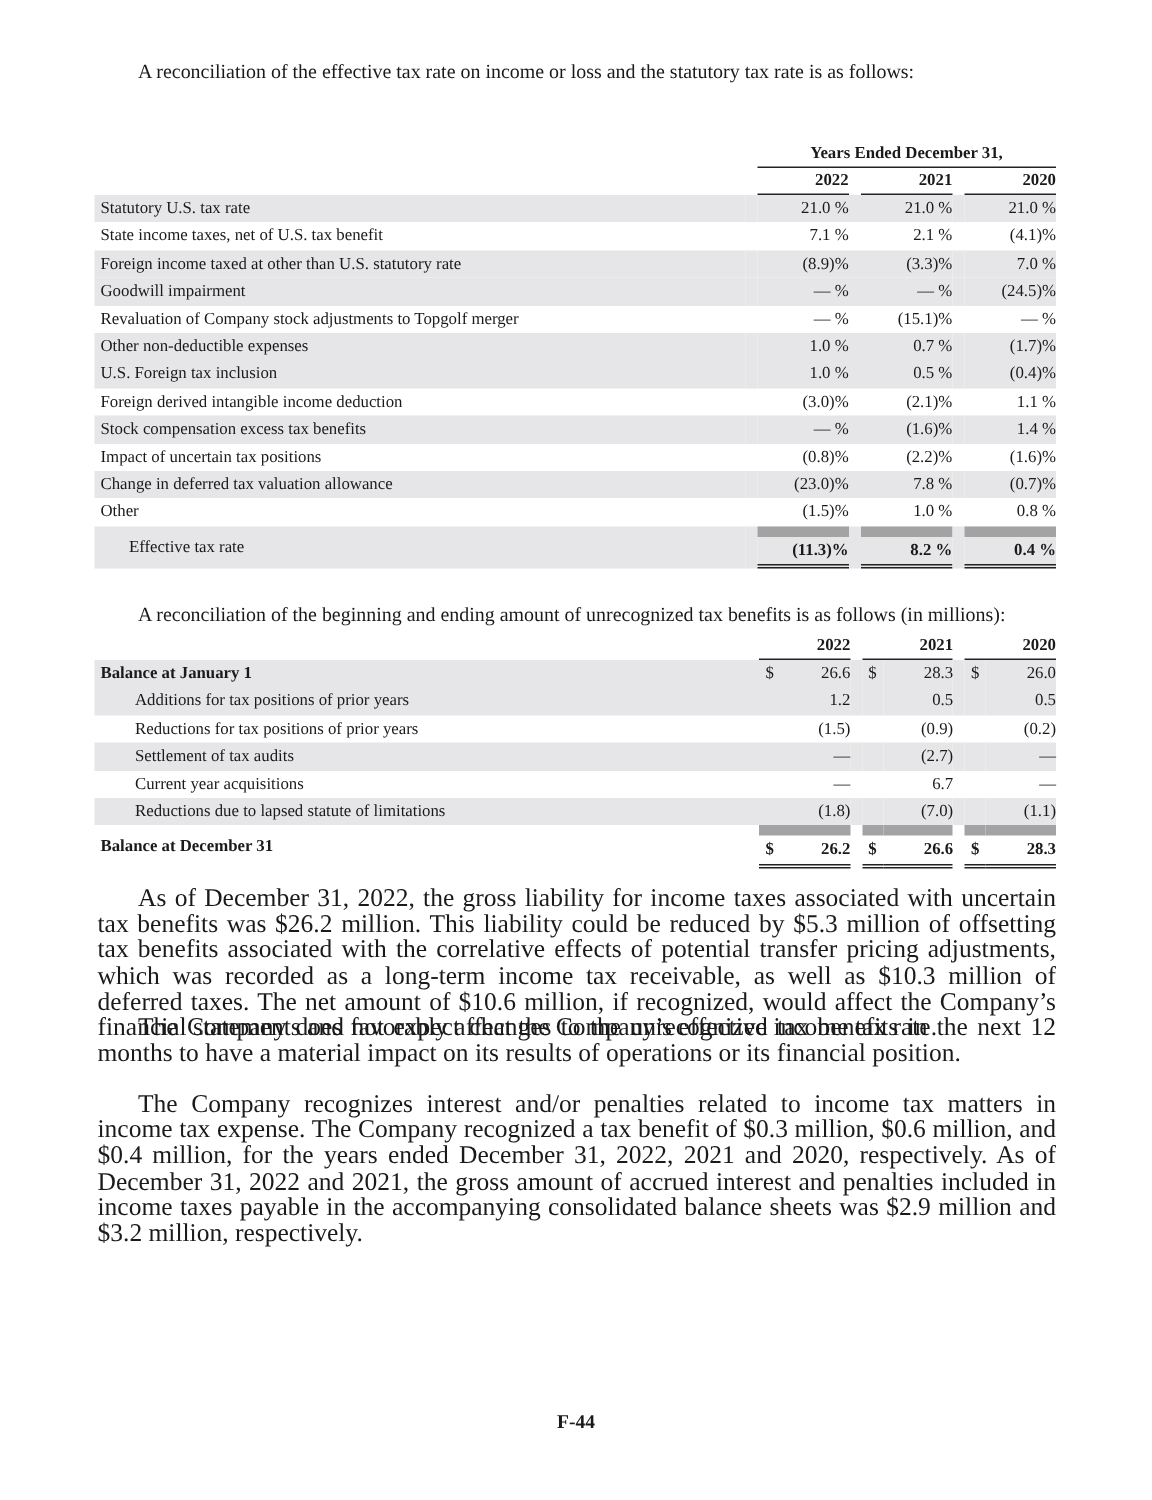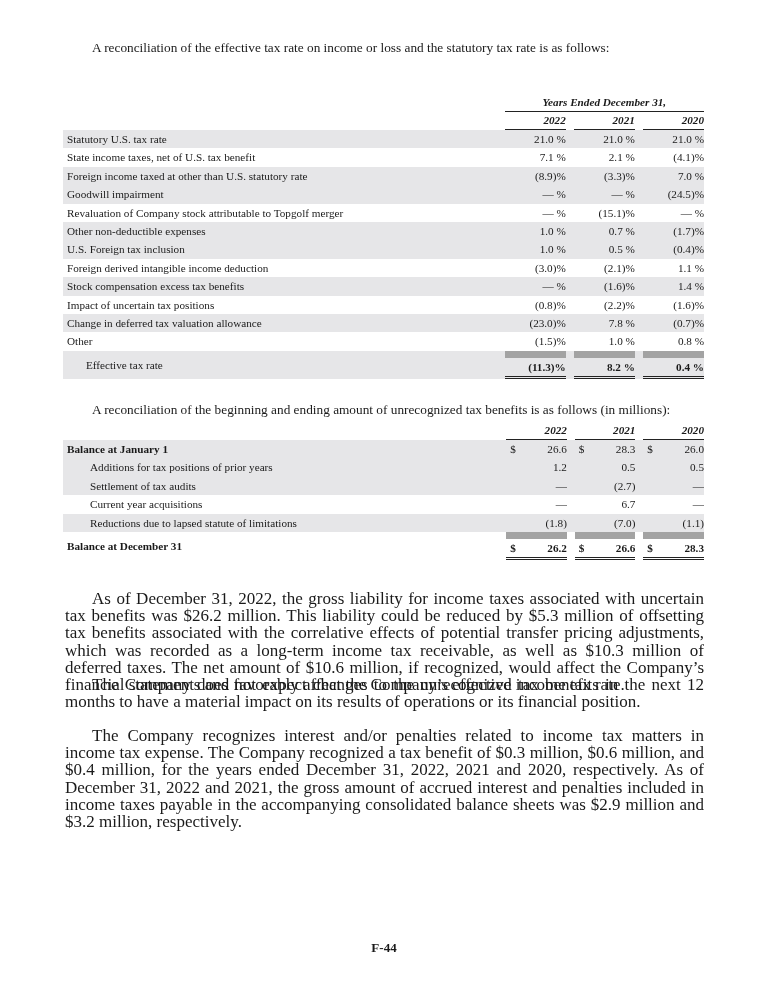--- a/index.html
+++ b/index.html
@@ -40,21 +40,21 @@
     #tax-rate-table col.c-lbl { width: 433px; }
     #tax-rate-table col.c-gap { width: 8px; }
     #tax-rate-table col.c-val { width: 61px; }
 
     
     #utb-table col.c-lbl { width: 438px; }
     #utb-table col.c-gap { width: 8px; }
     #utb-table col.c-cur { width: 14px; }
     #utb-table col.c-val { width: 47px; }
 
-    th { font-weight: bold; padding: 0; font-size: 11.2px; font-style: italic; }
+    th { font-weight: bold; padding: 0; font-size: 11.2px; }
     .hdr-group { text-align: center; border-bottom: 1.5px solid #222; height: 17px; line-height: 17px; }
     .hdr-year { text-align: right; height: 17px; line-height: 17px; border-bottom: 1.5px solid #222; padding-right: 0; }
     .hdr-year.ctr { text-align: right; }
     .hdr-blank { border: none; }
 
     .single-top td.rule { border-top: 7px solid #a3a3a3; font-weight: bold; }
     .double-bot td.rule { border-bottom: 3px double #222; }
 
     .para {
       position: absolute; left: 65px; width: 639px;
@@ -133,21 +133,21 @@
       <tr class="shade">
         <td class="lbl">Goodwill impairment</td>
         <td class="gap"></td>
         <td class="val rule">— %</td>
         <td class="gap"></td>
         <td class="val rule">— %</td>
         <td class="gap"></td>
         <td class="val rule">(24.5)%</td>
       </tr>
       <tr>
-        <td class="lbl">Revaluation of Company stock attributable to Topgolf merger</td>
+        <td class="lbl">Revaluation of Company stock adjustments to Topgolf merger</td>
         <td class="gap"></td>
         <td class="val rule">— %</td>
         <td class="gap"></td>
         <td class="val rule">(15.1)%</td>
         <td class="gap"></td>
         <td class="val rule">— %</td>
       </tr>
       <tr class="shade">
         <td class="lbl">Other non-deductible expenses</td>
         <td class="gap"></td>
@@ -267,20 +267,32 @@
         <td class="gap"></td>
         <td class="cur rule"></td>
         <td class="val rule">1.2</td>
         <td class="gap"></td>
         <td class="cur rule"></td>
         <td class="val rule">0.5</td>
         <td class="gap"></td>
         <td class="cur rule"></td>
         <td class="val rule">0.5</td>
       </tr>
+      <tr>
+        <td class="lbl ind">Reductions for tax positions of prior years</td>
+        <td class="gap"></td>
+        <td class="cur rule"></td>
+        <td class="val rule">(1.5)</td>
+        <td class="gap"></td>
+        <td class="cur rule"></td>
+        <td class="val rule">(0.9)</td>
+        <td class="gap"></td>
+        <td class="cur rule"></td>
+        <td class="val rule">(0.2)</td>
+      </tr>
       <tr class="shade">
         <td class="lbl ind">Settlement of tax audits</td>
         <td class="gap"></td>
         <td class="cur rule"></td>
         <td class="val rule">—</td>
         <td class="gap"></td>
         <td class="cur rule"></td>
         <td class="val rule">(2.7)</td>
         <td class="gap"></td>
         <td class="cur rule"></td>

